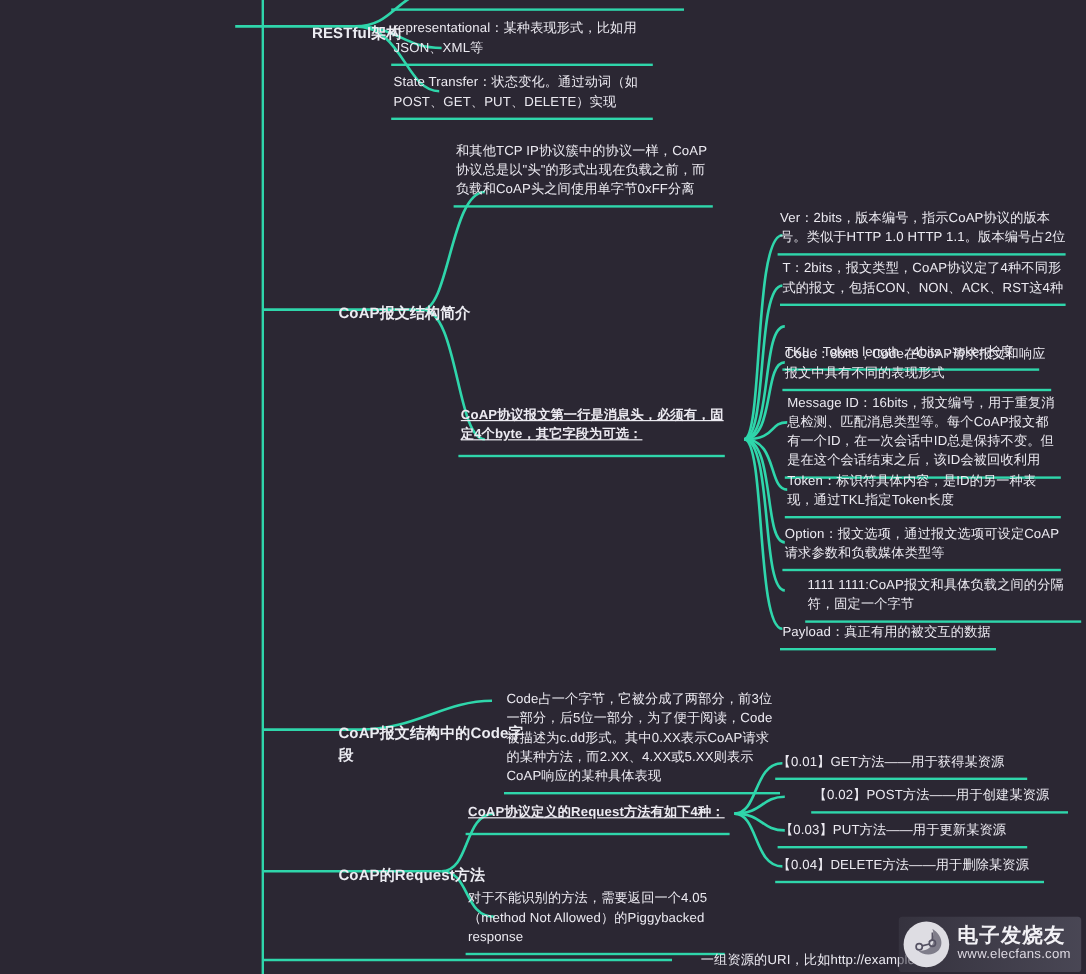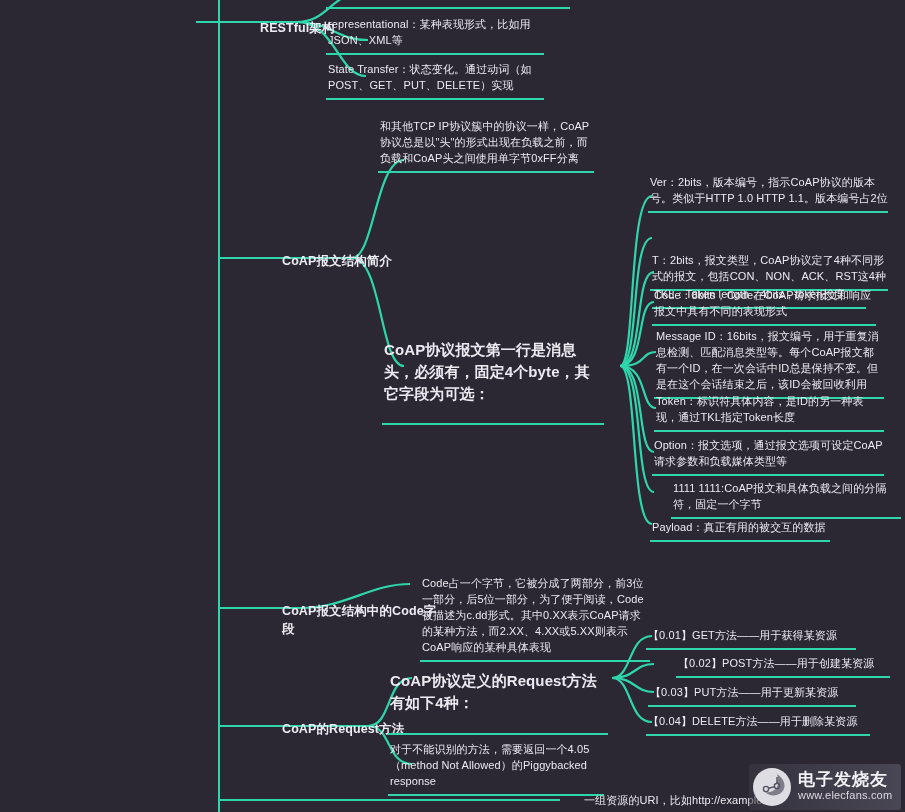--- a/index.html
+++ b/index.html
@@ -51,25 +51,26 @@
   
   .node.leaf {
     font-size: 11px;
     font-weight: normal;
     color: #eceaf1;
     padding: 2px 0 4px 2px;
     border-bottom: 2.2px solid #2fd6ab;
   }
   .node.leaf.nb { border-bottom: none; }
   .node.mid {
-    font-size: 15px;
+    font-size: 11px;
     font-weight: bold;
     color: #eceaf1;
-    padding: 2px 0 19px 2px;
+    padding: 2px 0 8px 2px;
     border-bottom: 2.2px solid #2fd6ab;
+    text-decoration: underline;
   }
   
   .watermark {
     position: absolute;
     right: 4px;
     bottom: 2px;
     width: 152px;
     height: 46px;
     display: flex;
     align-items: center;
@@ -157,21 +158,21 @@
   <div class="node leaf" style="left:326px; top:60px; width:218px;">State Transfer：状态变化。通过动词（如POST、GET、PUT、DELETE）实现</div>
 
   <div class="node branch" style="left:234px; top:250px; width:140px;">CoAP报文结构简介</div>
 
   <div class="node leaf" style="left:378px; top:117px; width:216px;">和其他TCP IP协议簇中的协议一样，CoAP协议总是以"头"的形式出现在负载之前，而负载和CoAP头之间使用单字节0xFF分离</div>
 
   <div class="node mid" style="left:382px; top:337px; width:222px;">CoAP协议报文第一行是消息头，必须有，固定4个byte，其它字段为可选：</div>
 
   <div class="node leaf" style="left:648px; top:173px; width:240px;">Ver：2bits，版本编号，指示CoAP协议的版本号。类似于HTTP 1.0 HTTP 1.1。版本编号占2位</div>
 
-  <div class="node leaf" style="left:650px; top:215px; width:238px;margin-top:36px;">T：2bits，报文类型，CoAP协议定了4种不同形式的报文，包括CON、NON、ACK、RST这4种</div>
+  <div class="node leaf" style="left:650px; top:215px; width:238px;">T：2bits，报文类型，CoAP协议定了4种不同形式的报文，包括CON、NON、ACK、RST这4种</div>
 
   <div class="node leaf" style="left:652px; top:257px; width:214px;margin-top:28px;">TKL：Token length，4bits，token长度</div>
 
   <div class="node leaf" style="left:652px; top:286px; width:224px;">Code：8bits，Code在CoAP请求报文和响应报文中具有不同的表现形式</div>
 
   <div class="node leaf" style="left:654px; top:327px; width:230px;">Message ID：16bits，报文编号，用于重复消息检测、匹配消息类型等。每个CoAP报文都有一个ID，在一次会话中ID总是保持不变。但是在这个会话结束之后，该ID会被回收利用</div>
 
   <div class="node leaf" style="left:654px; top:392px; width:230px;">Token：标识符具体内容，是ID的另一种表现，通过TKL指定Token长度</div>
 
   <div class="node leaf" style="left:652px; top:436px; width:232px;">Option：报文选项，通过报文选项可设定CoAP请求参数和负载媒体类型等</div>

